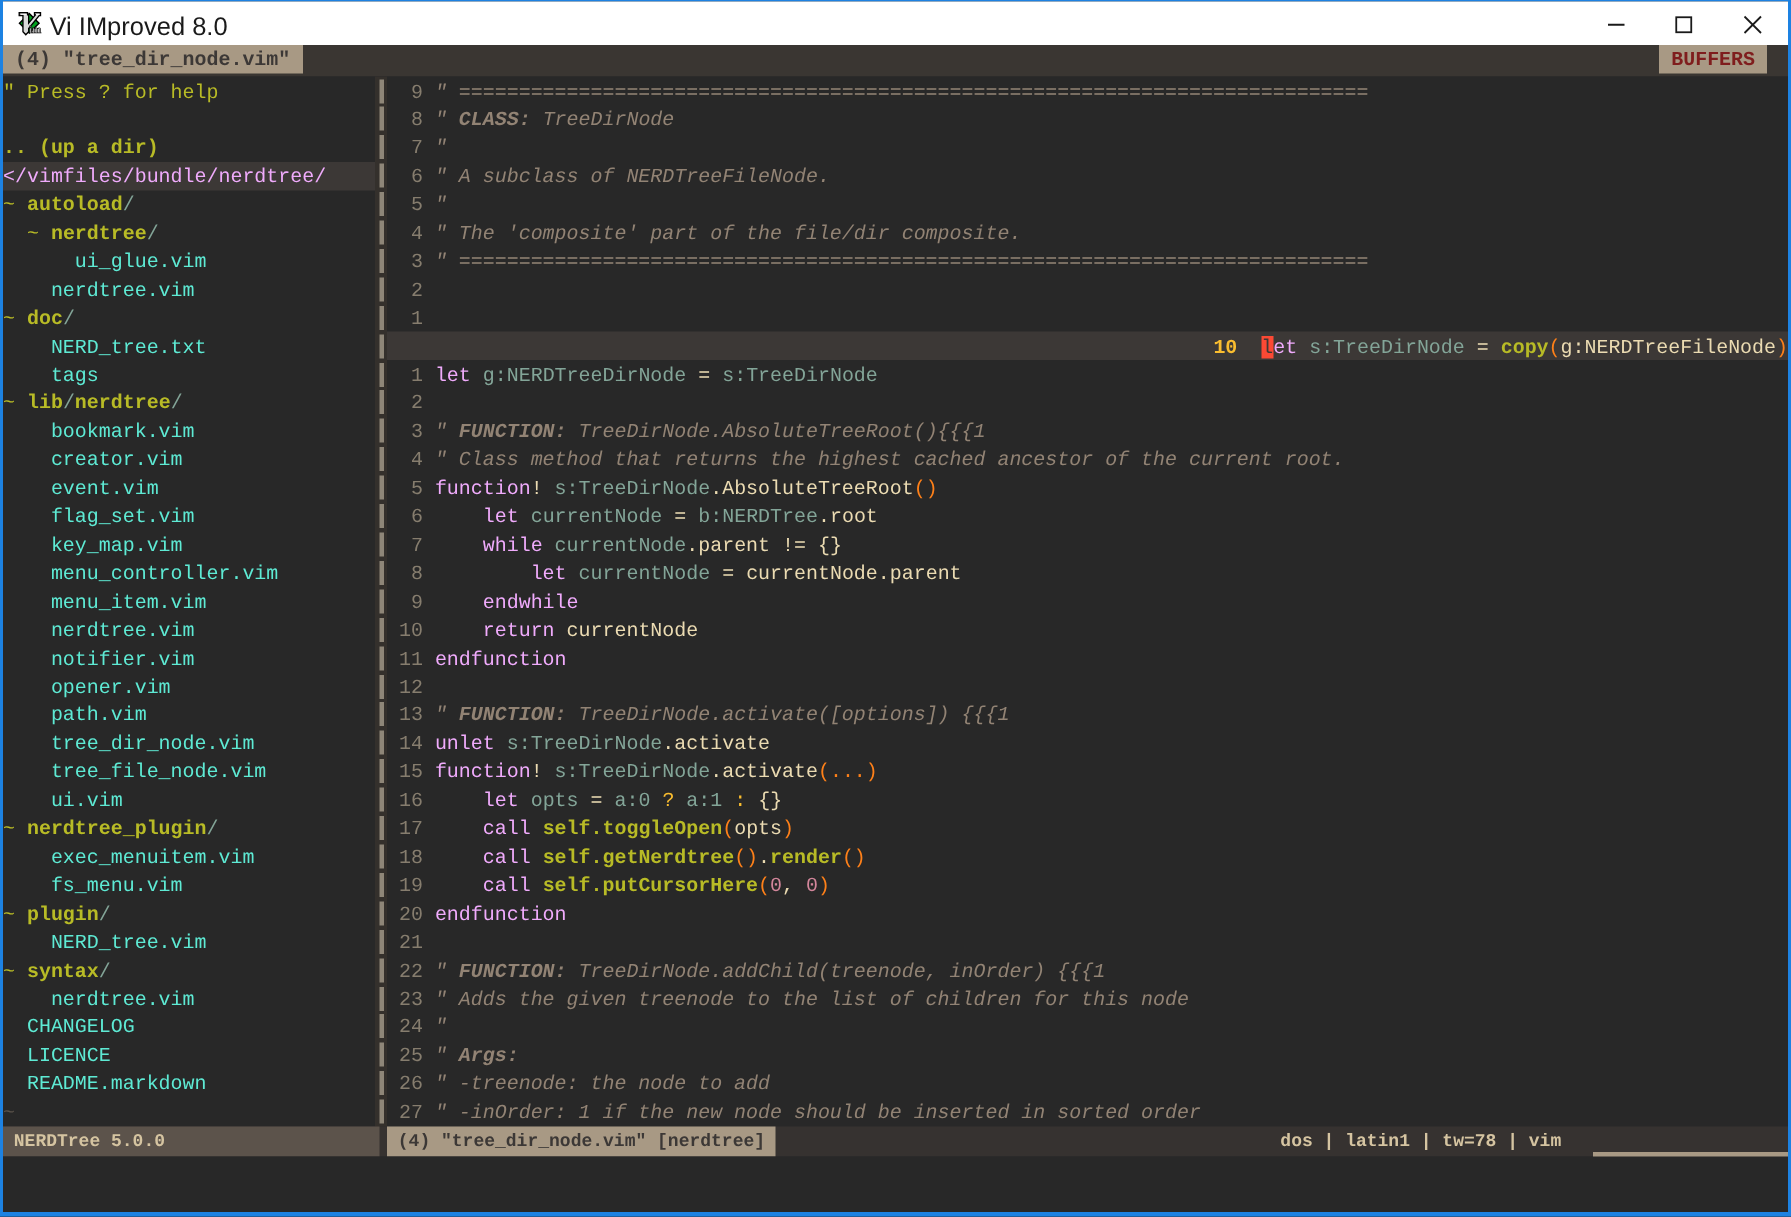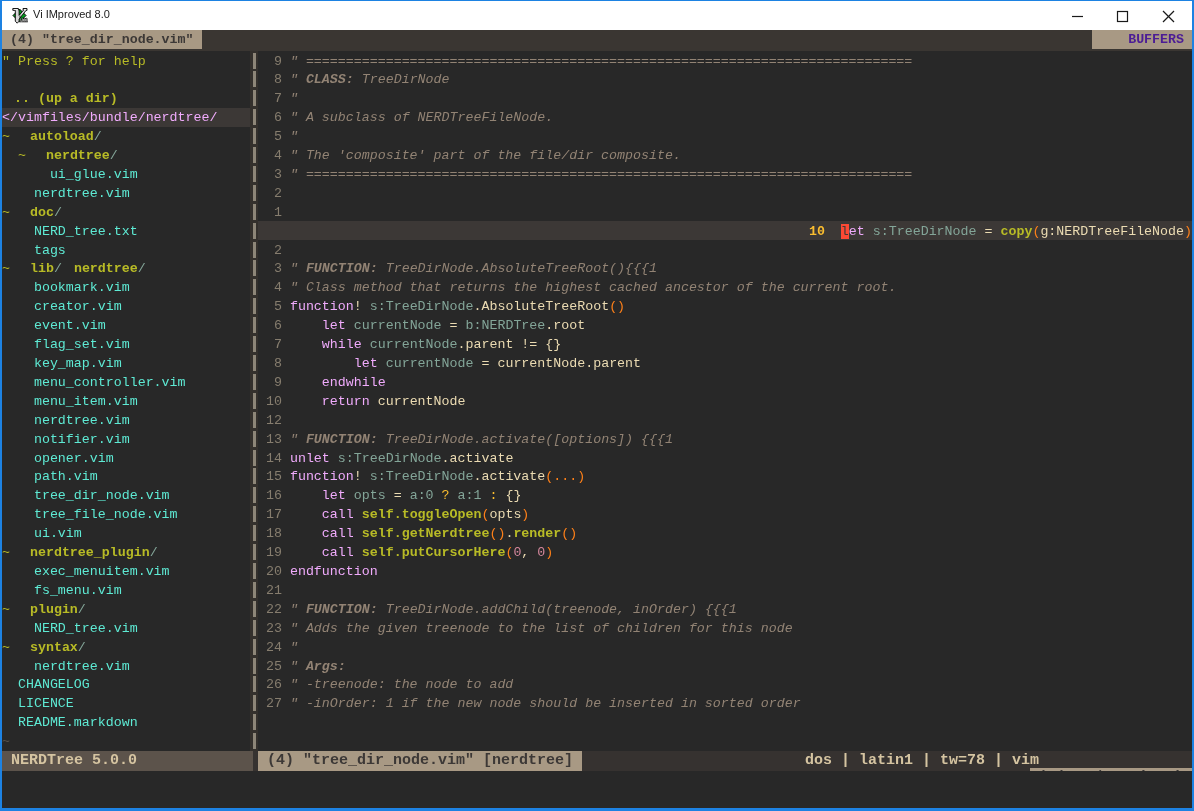--- a/index.html
+++ b/index.html
@@ -3,52 +3,52 @@
 <style>
 * { margin:0; padding:0; box-sizing:border-box; }
 html,body { width:1194px; height:811px; overflow:hidden; }
 body { background:#1d82e2; font-family:"Liberation Mono", monospace; }
 .win { position:absolute; left:0; top:0; width:1194px; height:811px;
   border-left:2px solid #1d82e2; border-right:2px solid #1d82e2;
   border-top:1px solid #1d82e2; border-bottom:3px solid #1d82e2;
   background:#282828; }
 .titlebar { position:absolute; left:0; top:0; width:1190px; height:29px; background:#ffffff;padding-left:12px; }
 .title { position:absolute; left:31px; top:7px; font-family:"Liberation Sans",sans-serif;
-  font-size:11px; color:#1a1a1a; }
+  font-size:17px; color:#1a1a1a; }
 .tabbar { position:absolute; left:0; top:29px; width:1190px; height:21px; background:#3a3632;
   font-size:13.3px; line-height:21px; font-weight:bold; white-space:pre; }
 .tab { position:absolute; left:0; top:0; height:19px; line-height:19px; background:#a89984; color:#3c3836; }
-.buffers { position:absolute; right:0; top:0; height:19px; line-height:19px; background:#a89984; color:#4c1d95;padding-left:28px; }
+.buffers { position:absolute; right:14px; top:0; height:19px; line-height:19px; background:#a89984; color:#7f1d1d; }
 .main { position:absolute; left:0; top:50px; width:1190px; height:700px; background:#282828;
   font-size:13.3px; }
 .r { height:18.91px; line-height:18.91px; padding-top:1.5px; white-space:pre; color:#ebdbb2; }
 i { font-style:normal; }
 .tree { position:absolute; left:0; top:0; width:248px; }
 .vsep { position:absolute; left:248px; top:0; width:8px; display:flex; flex-direction:column; background:#34302c; }
 .bar { flex:none; width:3px; height:16px; margin:1.5px 0 1.41px 3px; background:#8e8678; }
 .code { position:absolute; left:256px; top:0; width:934px; }
 .cl { background:#3c3836;text-align:right; }
 .sel { background:#3c3836; }
 .red { color:#f0abfc; }
 .grn { color:#b8bb26; font-weight:bold; }
-.grnb { color:#b8bb26; font-weight:bold;margin-left:12px; }
+.grnb { color:#b8bb26; font-weight:bold; }
 .grn2 { color:#b8bb26; }
 .yel { color:#fabd2f; }
 .blu { color:#83a598; }
 .pur { color:#d3869b; }
 .org { color:#fe8019; }
 .fg { color:#5eead4; }
 .com { color:#928374; font-style:italic; }
 .comb { color:#928374; font-style:italic; font-weight:bold;text-align:center; }
 .num { color:#867d6e; }
 .cnum { color:#fabd2f; font-weight:bold; }
 .cur { background:#fb4934; color:#3c3836; }
 .eob { color:#5a524a; }
 .status { position:absolute; left:0; top:750px; width:1190px; height:20px; background:#363230;
-  font-size:15px; line-height:20px; font-weight:bold; white-space:pre;padding-left:30px; }
+  font-size:12px; line-height:20px; font-weight:bold; white-space:pre;padding-left:30px; }
 .st-nc { position:absolute; left:0; top:0; width:251px; height:20px; background:#5c534b; color:#d5c4a1; }
 .st-file { position:absolute; left:256px; top:0; height:20px; background:#a89984; color:#3c3836; }
 .st-info { position:absolute; right:144px; top:0; height:20px; color:#d5c4a1; }
 .st-ruler { position:absolute; right:0; top:0; height:20px; background:#a89984; color:#3c3836;margin-top:17px; }
 .cmdline { position:absolute; left:0; top:770px; width:1190px; height:37px; background:#282828; }
 </style></head>
 <body>
 <div class="win">
   <div class="titlebar">
     <svg width="17" height="17" style="position:absolute;left:9px;top:6px" viewBox="0 0 17 17">
@@ -153,29 +153,31 @@
 <div class="r"><i class="num">  9 </i><i class="com">" ============================================================================</i></div>
 <div class="r"><i class="num">  8 </i><i class="com">" </i><i class="comb">CLASS:</i><i class="com"> TreeDirNode</i></div>
 <div class="r"><i class="num">  7 </i><i class="com">"</i></div>
 <div class="r"><i class="num">  6 </i><i class="com">" A subclass of NERDTreeFileNode.</i></div>
 <div class="r"><i class="num">  5 </i><i class="com">"</i></div>
 <div class="r"><i class="num">  4 </i><i class="com">" The 'composite' part of the file/dir composite.</i></div>
 <div class="r"><i class="num">  3 </i><i class="com">" ============================================================================</i></div>
 <div class="r"><i class="num">  2 </i></div>
 <div class="r"><i class="num">  1 </i></div>
 <div class="r cl"><i class="cnum">10  </i><i class="cur">l</i><i class="red">et</i> <i class="blu">s:TreeDirNode</i> = <i class="grn">copy</i><i class="org">(</i>g:NERDTreeFileNode<i class="org">)</i></div>
+<div class="r"><i class="num">  1 </i><i class="red">let</i> <i class="blu">g:NERDTreeDirNode</i> = <i class="blu">s:TreeDirNode</i></div>
 <div class="r"><i class="num">  2 </i></div>
 <div class="r"><i class="num">  3 </i><i class="com">" </i><i class="comb">FUNCTION:</i><i class="com"> TreeDirNode.AbsoluteTreeRoot(){{{1</i></div>
 <div class="r"><i class="num">  4 </i><i class="com">" Class method that returns the highest cached ancestor of the current root.</i></div>
 <div class="r"><i class="num">  5 </i><i class="red">function</i>! <i class="blu">s:TreeDirNode</i>.AbsoluteTreeRoot<i class="org">()</i></div>
 <div class="r"><i class="num">  6 </i>    <i class="red">let</i> <i class="blu">currentNode</i> = <i class="blu">b:NERDTree</i>.root</div>
 <div class="r"><i class="num">  7 </i>    <i class="red">while</i> <i class="blu">currentNode</i>.parent != {}</div>
 <div class="r"><i class="num">  8 </i>        <i class="red">let</i> <i class="blu">currentNode</i> = currentNode.parent</div>
 <div class="r"><i class="num">  9 </i>    <i class="red">endwhile</i></div>
 <div class="r"><i class="num"> 10 </i>    <i class="red">return</i> currentNode</div>
+<div class="r"><i class="num"> 11 </i><i class="red">endfunction</i></div>
 <div class="r"><i class="num"> 12 </i></div>
 <div class="r"><i class="num"> 13 </i><i class="com">" </i><i class="comb">FUNCTION:</i><i class="com"> TreeDirNode.activate([options]) {{{1</i></div>
 <div class="r"><i class="num"> 14 </i><i class="red">unlet</i> <i class="blu">s:TreeDirNode</i>.activate</div>
 <div class="r"><i class="num"> 15 </i><i class="red">function</i>! <i class="blu">s:TreeDirNode</i>.activate<i class="org">(...)</i></div>
 <div class="r"><i class="num"> 16 </i>    <i class="red">let</i> <i class="blu">opts</i> = <i class="blu">a:0</i> <i class="yel">?</i> <i class="blu">a:1</i> <i class="yel">:</i> {}</div>
 <div class="r"><i class="num"> 17 </i>    <i class="red">call</i> <i class="grn">self.toggleOpen</i><i class="org">(</i>opts<i class="org">)</i></div>
 <div class="r"><i class="num"> 18 </i>    <i class="red">call</i> <i class="grn">self.getNerdtree</i><i class="org">()</i>.<i class="grn">render</i><i class="org">()</i></div>
 <div class="r"><i class="num"> 19 </i>    <i class="red">call</i> <i class="grn">self.putCursorHere</i><i class="org">(</i><i class="pur">0</i>, <i class="pur">0</i><i class="org">)</i></div>
 <div class="r"><i class="num"> 20 </i><i class="red">endfunction</i></div>
 <div class="r"><i class="num"> 21 </i></div>

